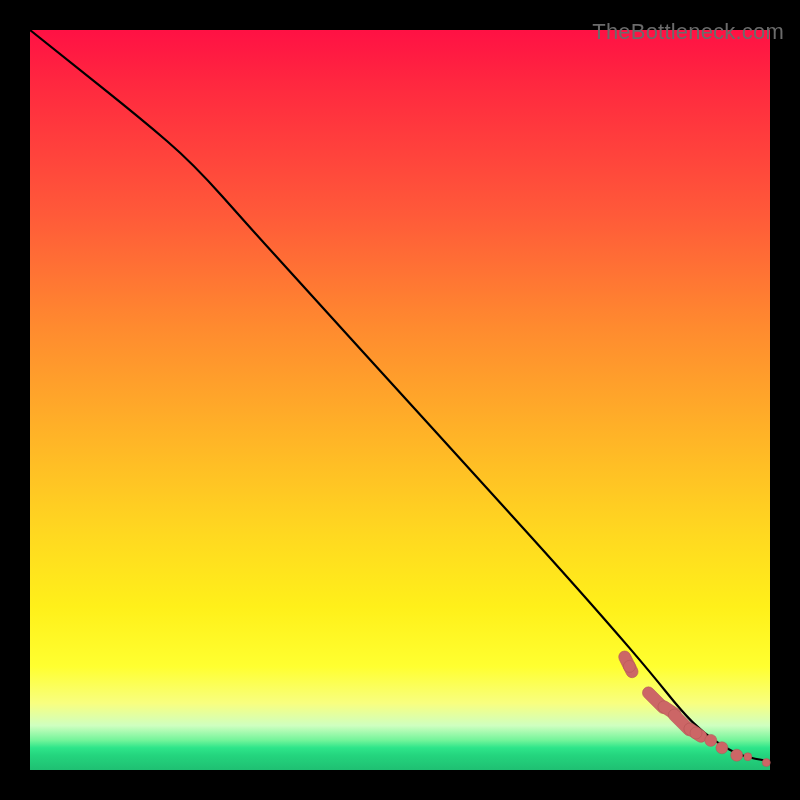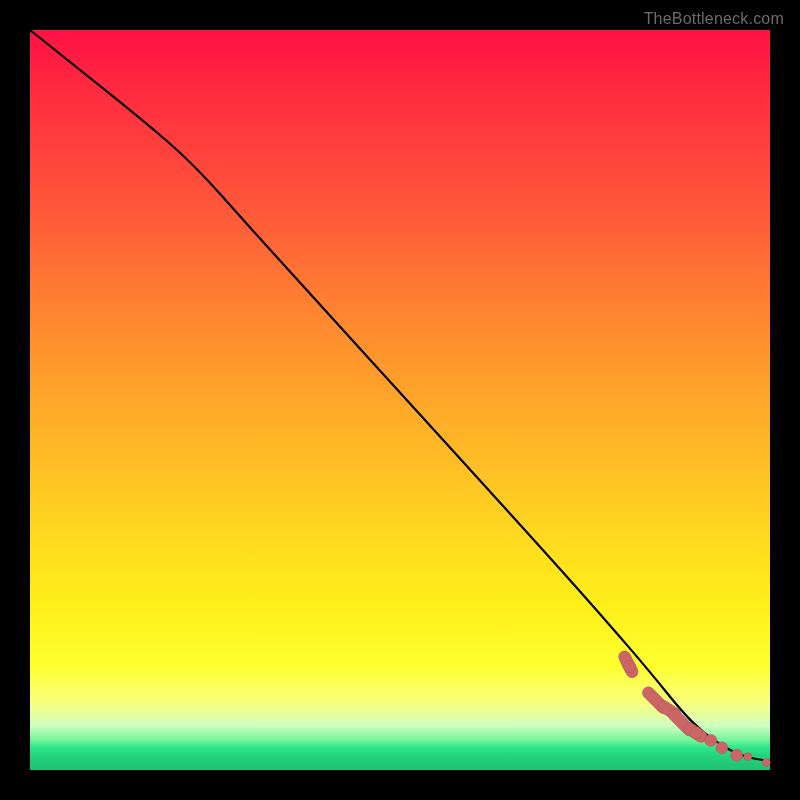--- a/index.html
+++ b/index.html
@@ -12,24 +12,24 @@
     font-family: Arial, Helvetica, sans-serif;
   }
   .frame {
     position: relative;
     width: 800px;
     height: 800px;
     background: #000;
   }
   .watermark {
     position: absolute;
-    top: 10px;
+    top: 19px;
     right: 16px;
     color: #6b6b6b;
-    font-size: 16px;
+    font-size: 22px;
     font-weight: 500;
     letter-spacing: 0.2px;
     z-index: 5;
   }
   .plot-area {
     position: absolute;
     left: 30px;
     top: 30px;
     width: 740px;
     height: 740px;

